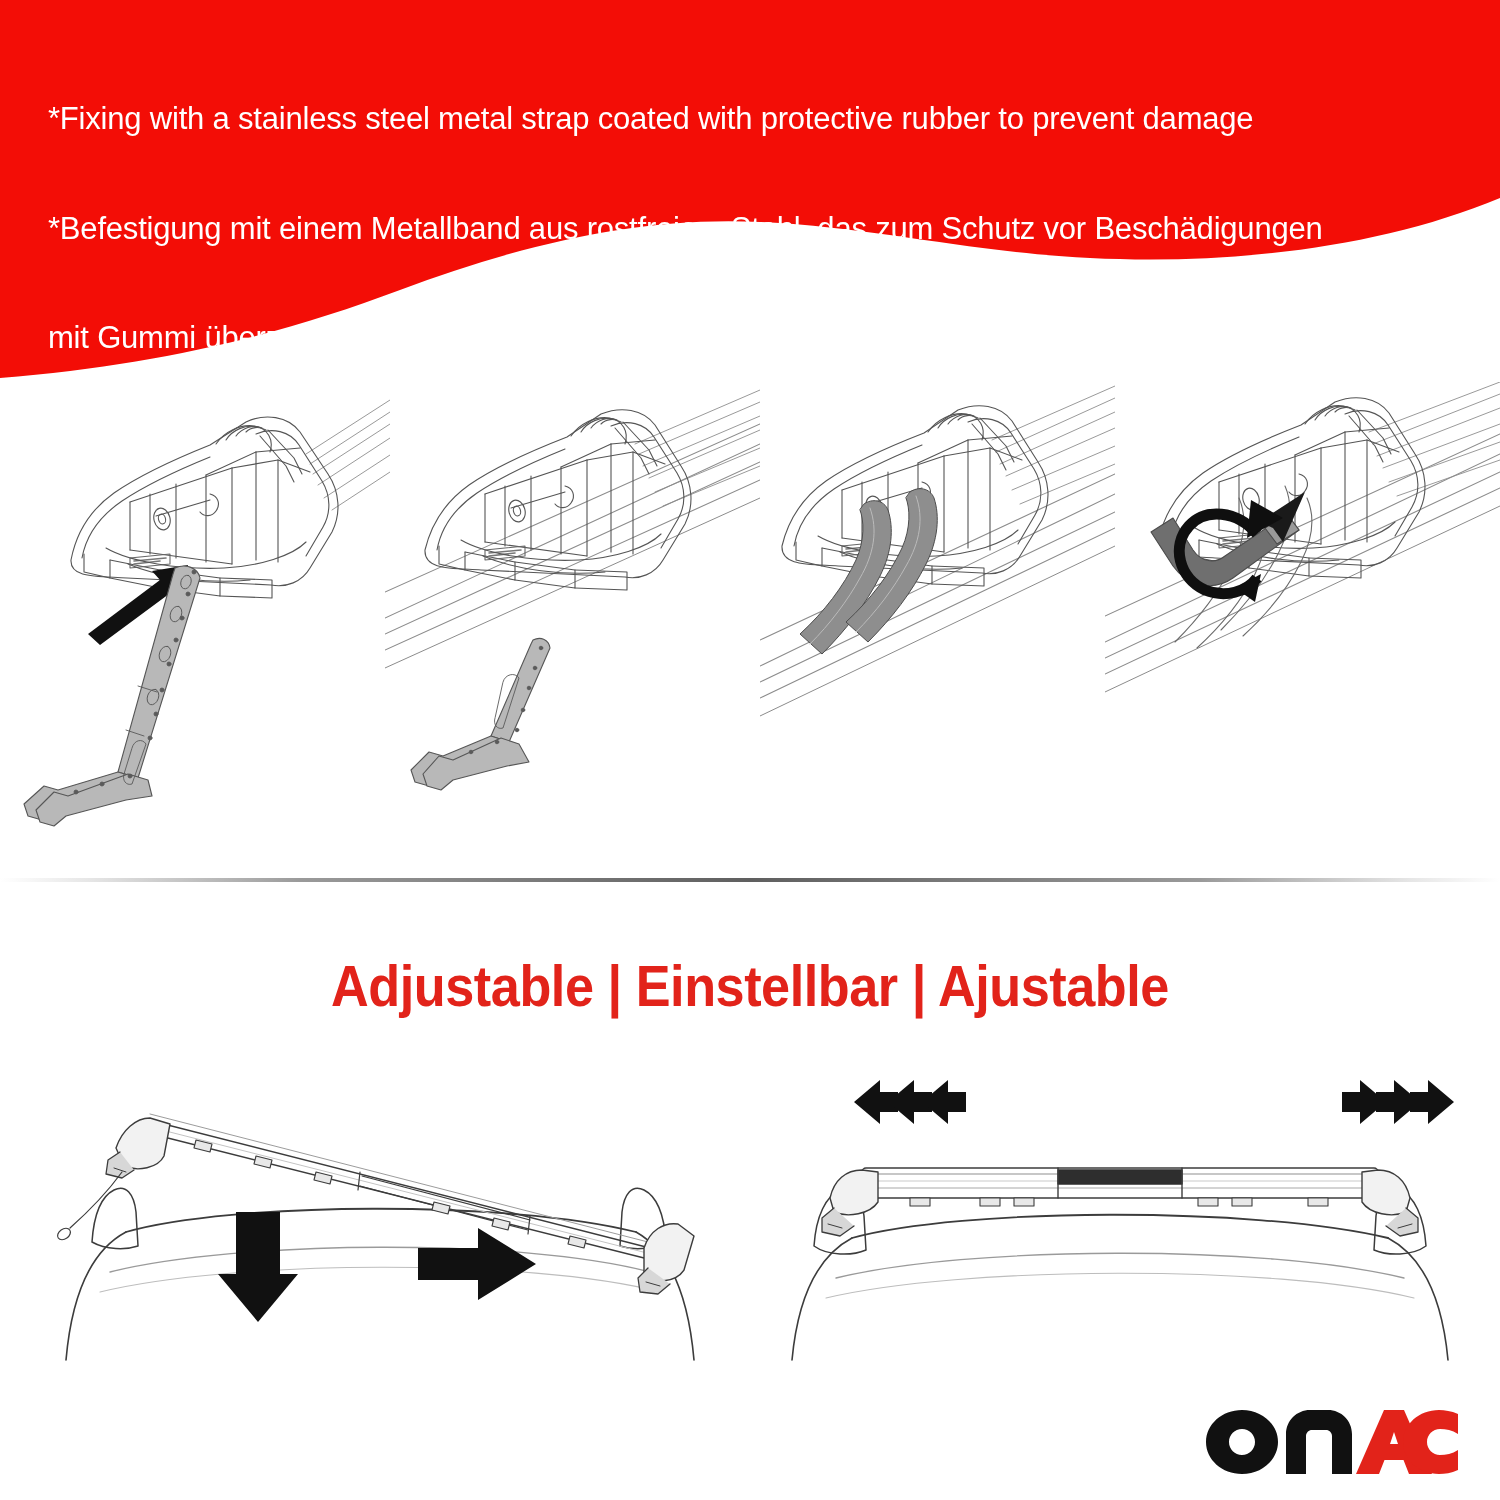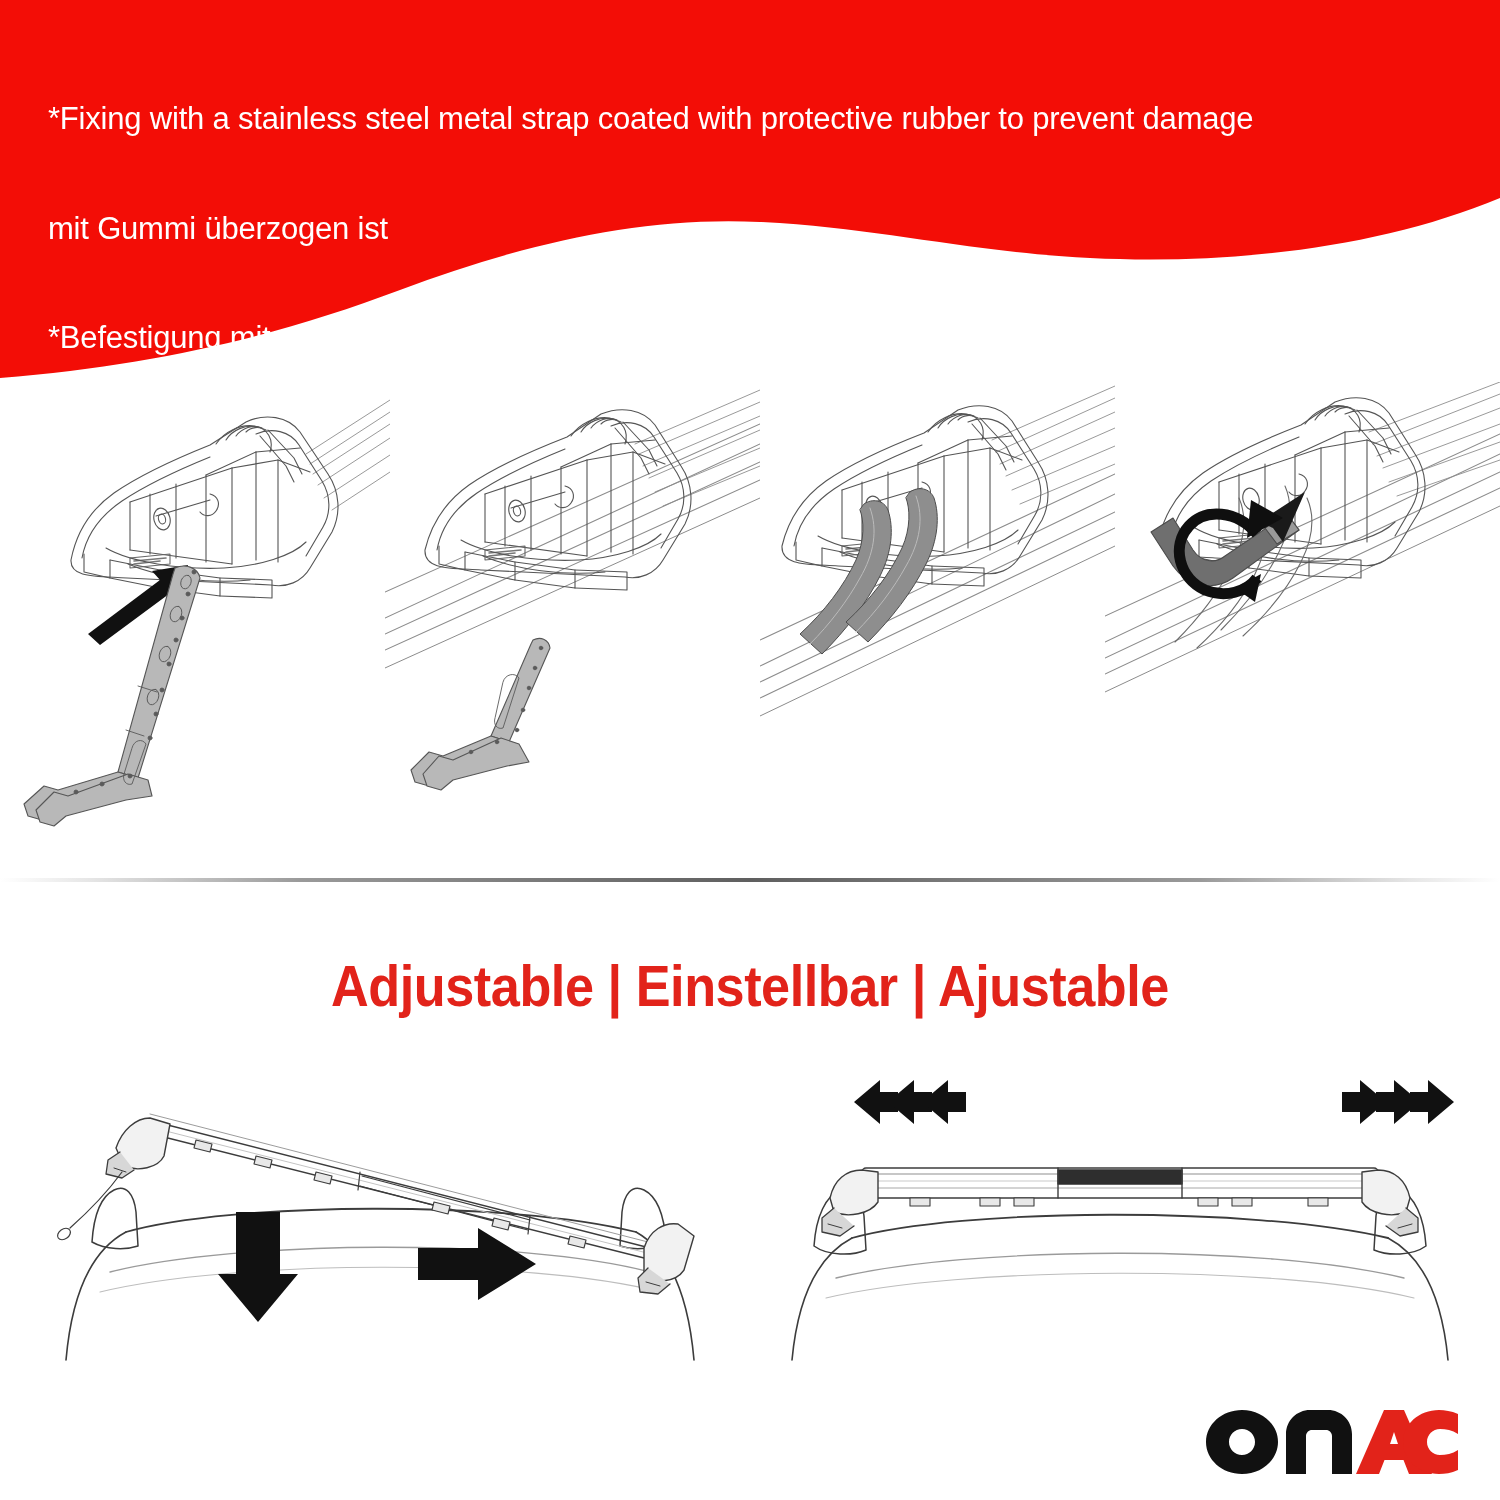--- a/index.html
+++ b/index.html
@@ -82,22 +82,22 @@
   <svg id="header-banner-shape" width="1500" height="400" viewBox="0 0 1500 400">
     <path d="M0,0 L1500,0 L1500,198
              C1380,248 1230,265 1090,258
              C960,251 880,228 760,222
              C640,216 520,245 400,290
              C280,335 160,365 0,378 Z" fill="#F30D06"></path>
   </svg>
 
   <div id="header-text">
     <span class="line">*Fixing with a stainless steel metal strap coated with protective rubber to prevent damage</span>
+    <span class="line">*Befestigung mit einem Metallband aus rostfreiem Stahl, das zum Schutz vor Beschädigungen</span>
     <span class="line">mit Gummi überzogen ist</span>
-    <span class="line">*Befestigung mit einem Metallband aus rostfreiem Stahl, das zum Schutz vor Beschädigungen</span>
     
     
   </div>
 </div>
 
 <div id="steps-section">
 
   <div class="step-panel" id="step-1">
     <svg width="380" height="480" viewBox="0 0 380 480">
       <g fill="none" stroke="#4a4a4a" stroke-width="1.1" stroke-linejoin="round" stroke-linecap="round">

